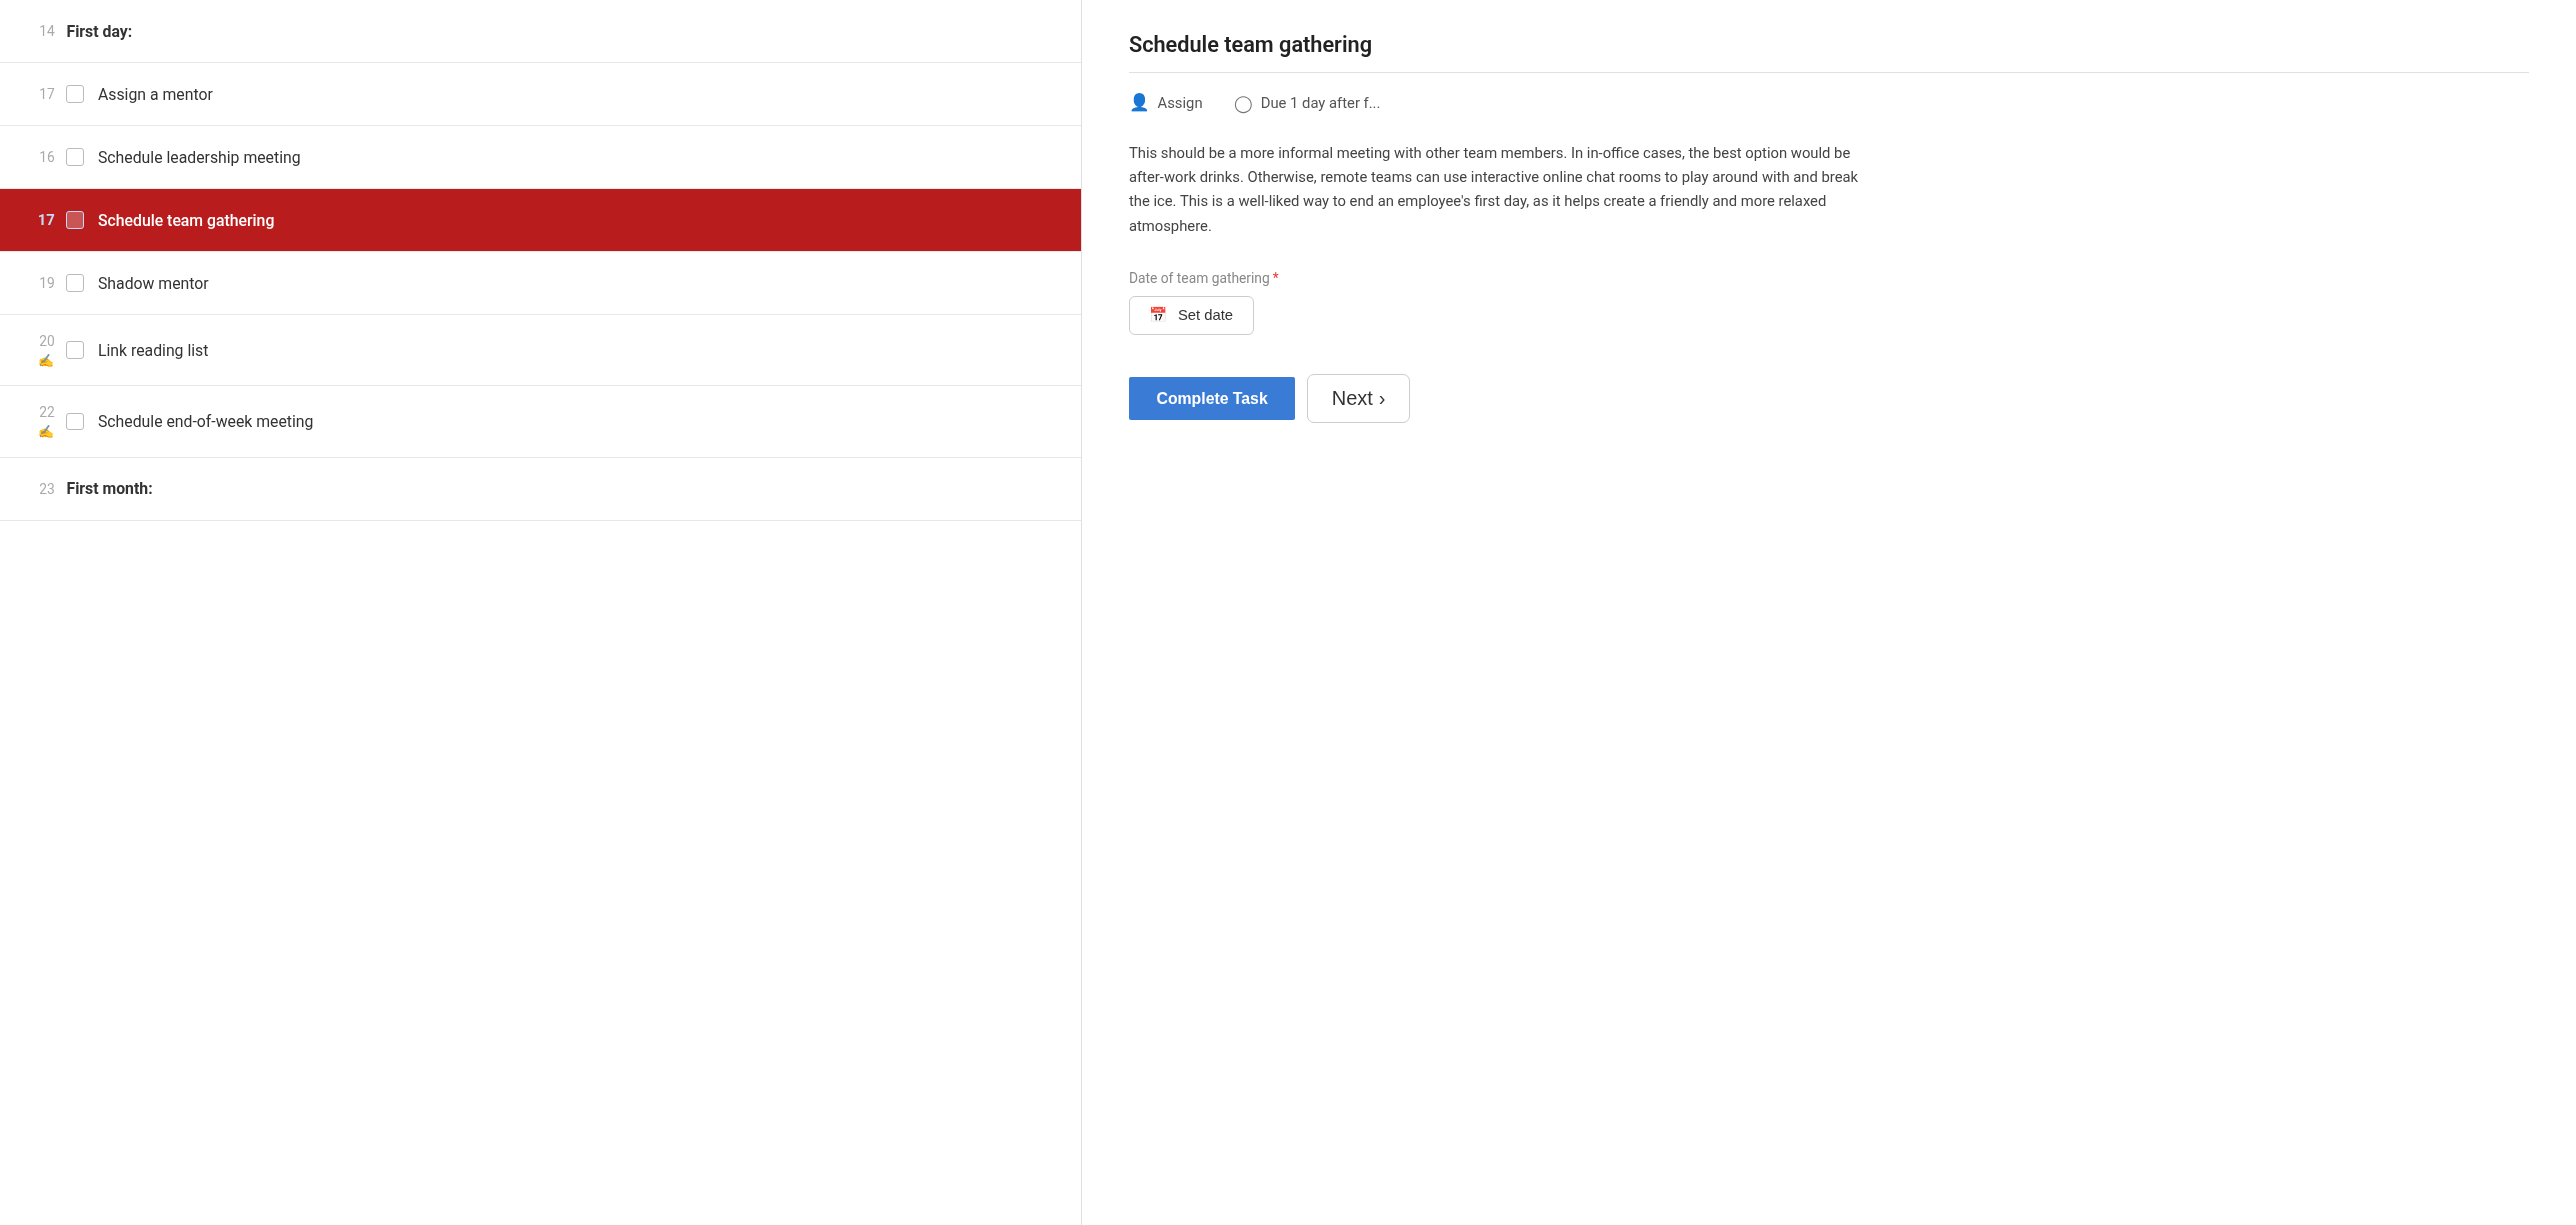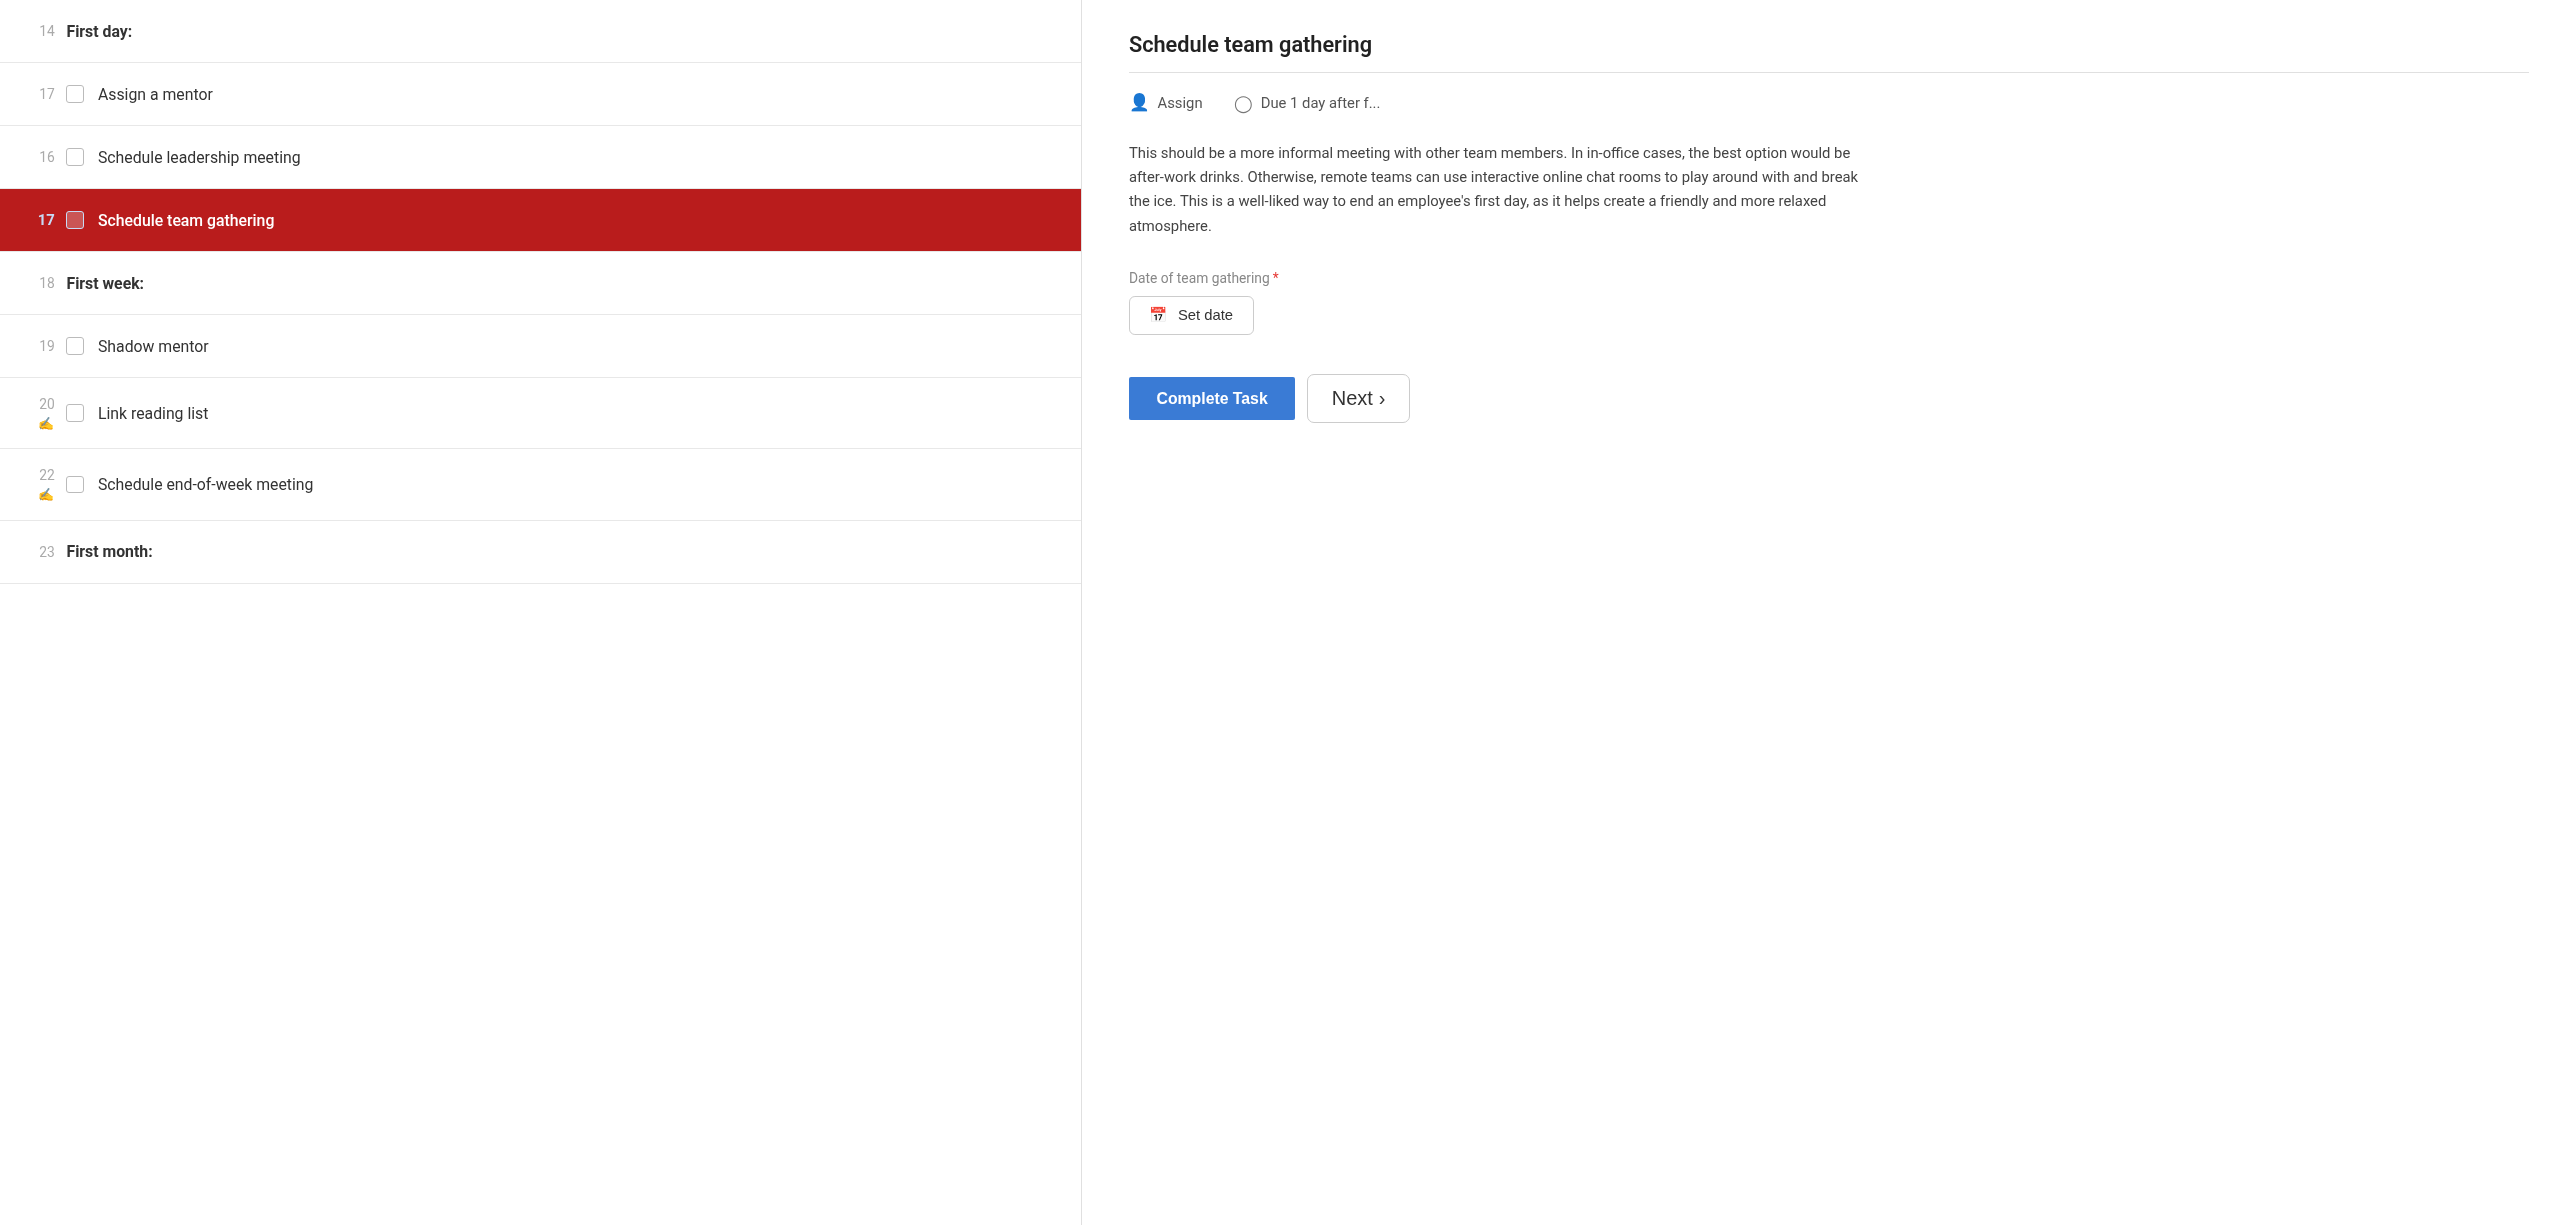--- a/index.html
+++ b/index.html
@@ -212,24 +212,20 @@
         <div class="task-checkbox"></div>
         <span class="task-label">Schedule leadership meeting</span>
       </div>
     <div class="task-row active">
         <div class="row-number">
           17
           
         </div>
         <div class="task-checkbox"></div>
         <span class="task-label">Schedule team gathering</span>
-      </div>
-    <div class="task-row section-header">
-        <div class="row-number">18</div>
-        <span class="section-title">First week:</span>
       </div>
     <div class="task-row">
         <div class="row-number">
           19
           
         </div>
         <div class="task-checkbox"></div>
         <span class="task-label">Shadow mentor</span>
       </div>
     <div class="task-row">

